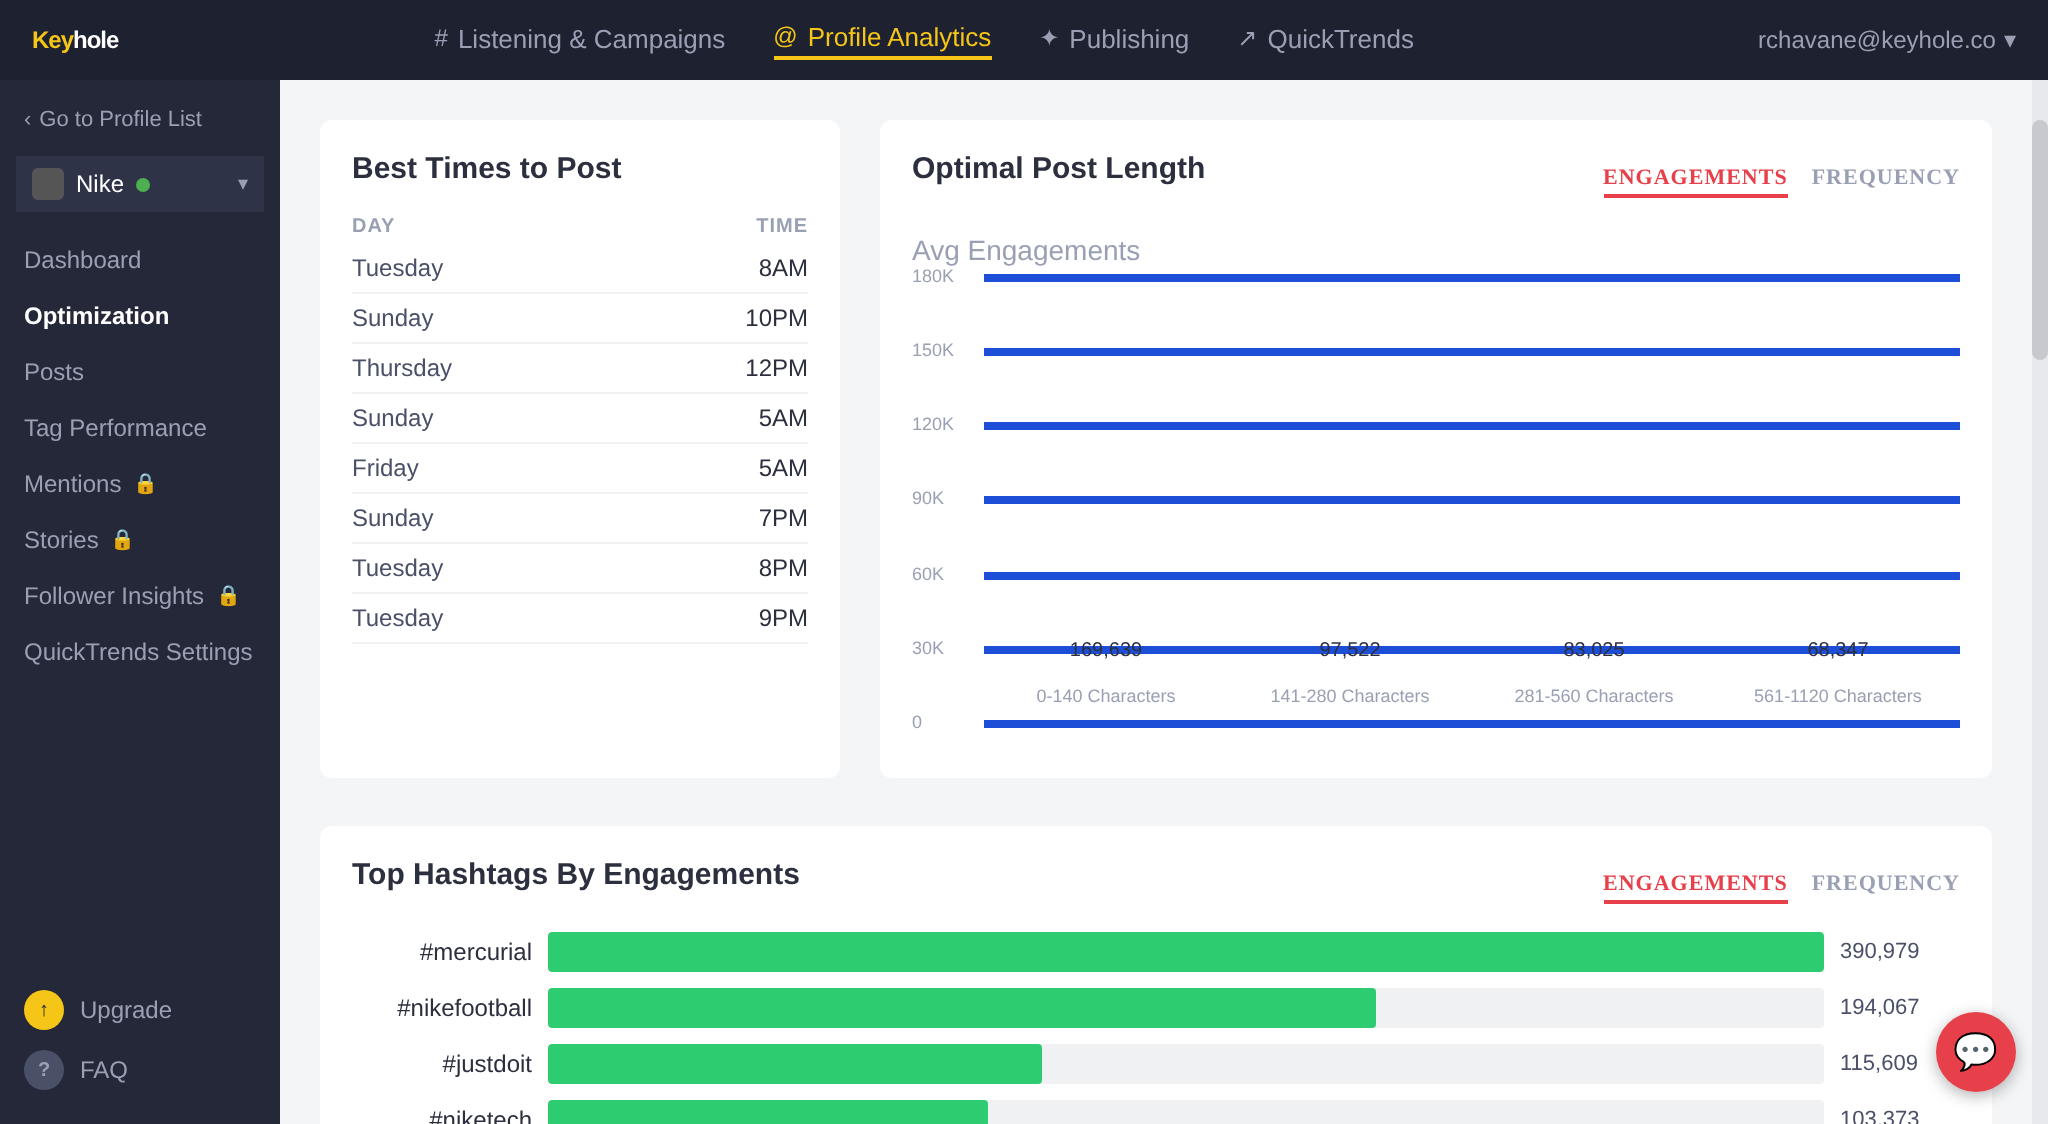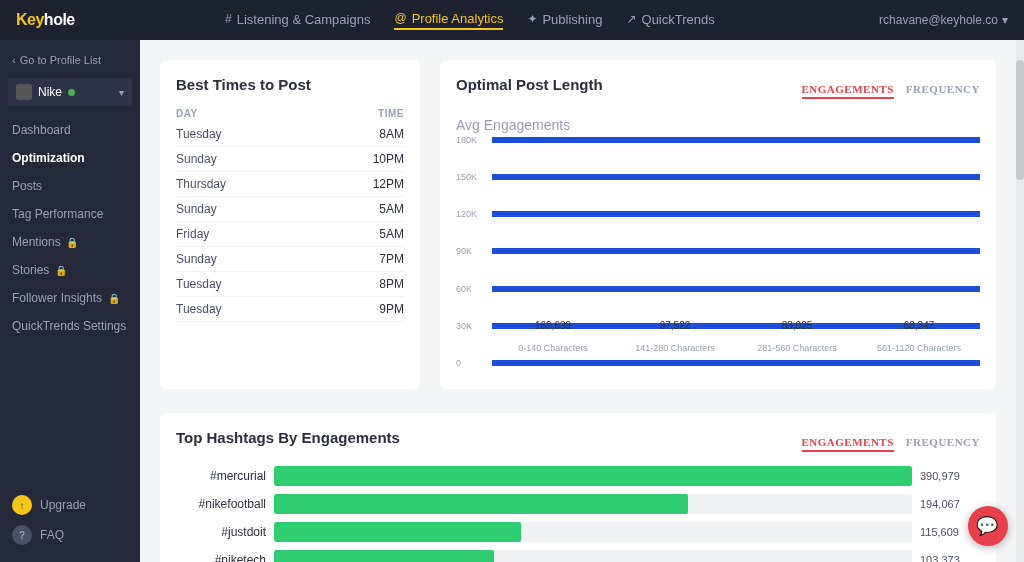--- a/index.html
+++ b/index.html
@@ -9,21 +9,21 @@
     .topnav {
       background: #1e2130;
       height: 40px;
       display: flex;
       align-items: center;
       padding: 0 16px;
       flex-shrink: 0;
     }
     .topnav-logo {
       color: #f5c518;
-      font-size: 16px;
+      font-size: 12px;
       font-weight: 800;
       margin-right: 32px;
       letter-spacing: -0.5px;
       text-align: right;
     }
     .topnav-logo span { color: #fff; }
     .topnav-links {
       display: flex;
       gap: 24px;
       flex: 1;
@@ -229,21 +229,21 @@
       flex-direction: column;
       height: 100%;
       position: absolute;
       top: 24px;
       left: 36px;
       right: 0;
       bottom: 20px;
     }
     .chart-grid-line {
       flex: 1;
-      border-top: 6px solid #1d4ed8;
+      border-top: 4px solid #1d4ed8;
       position: relative;
     }
     .chart-grid-label {
       position: absolute;
       left: -36px;
       top: -8px;
       font-size: 9px;
       color: #9aa0b4;
     }
     .bars-container {

